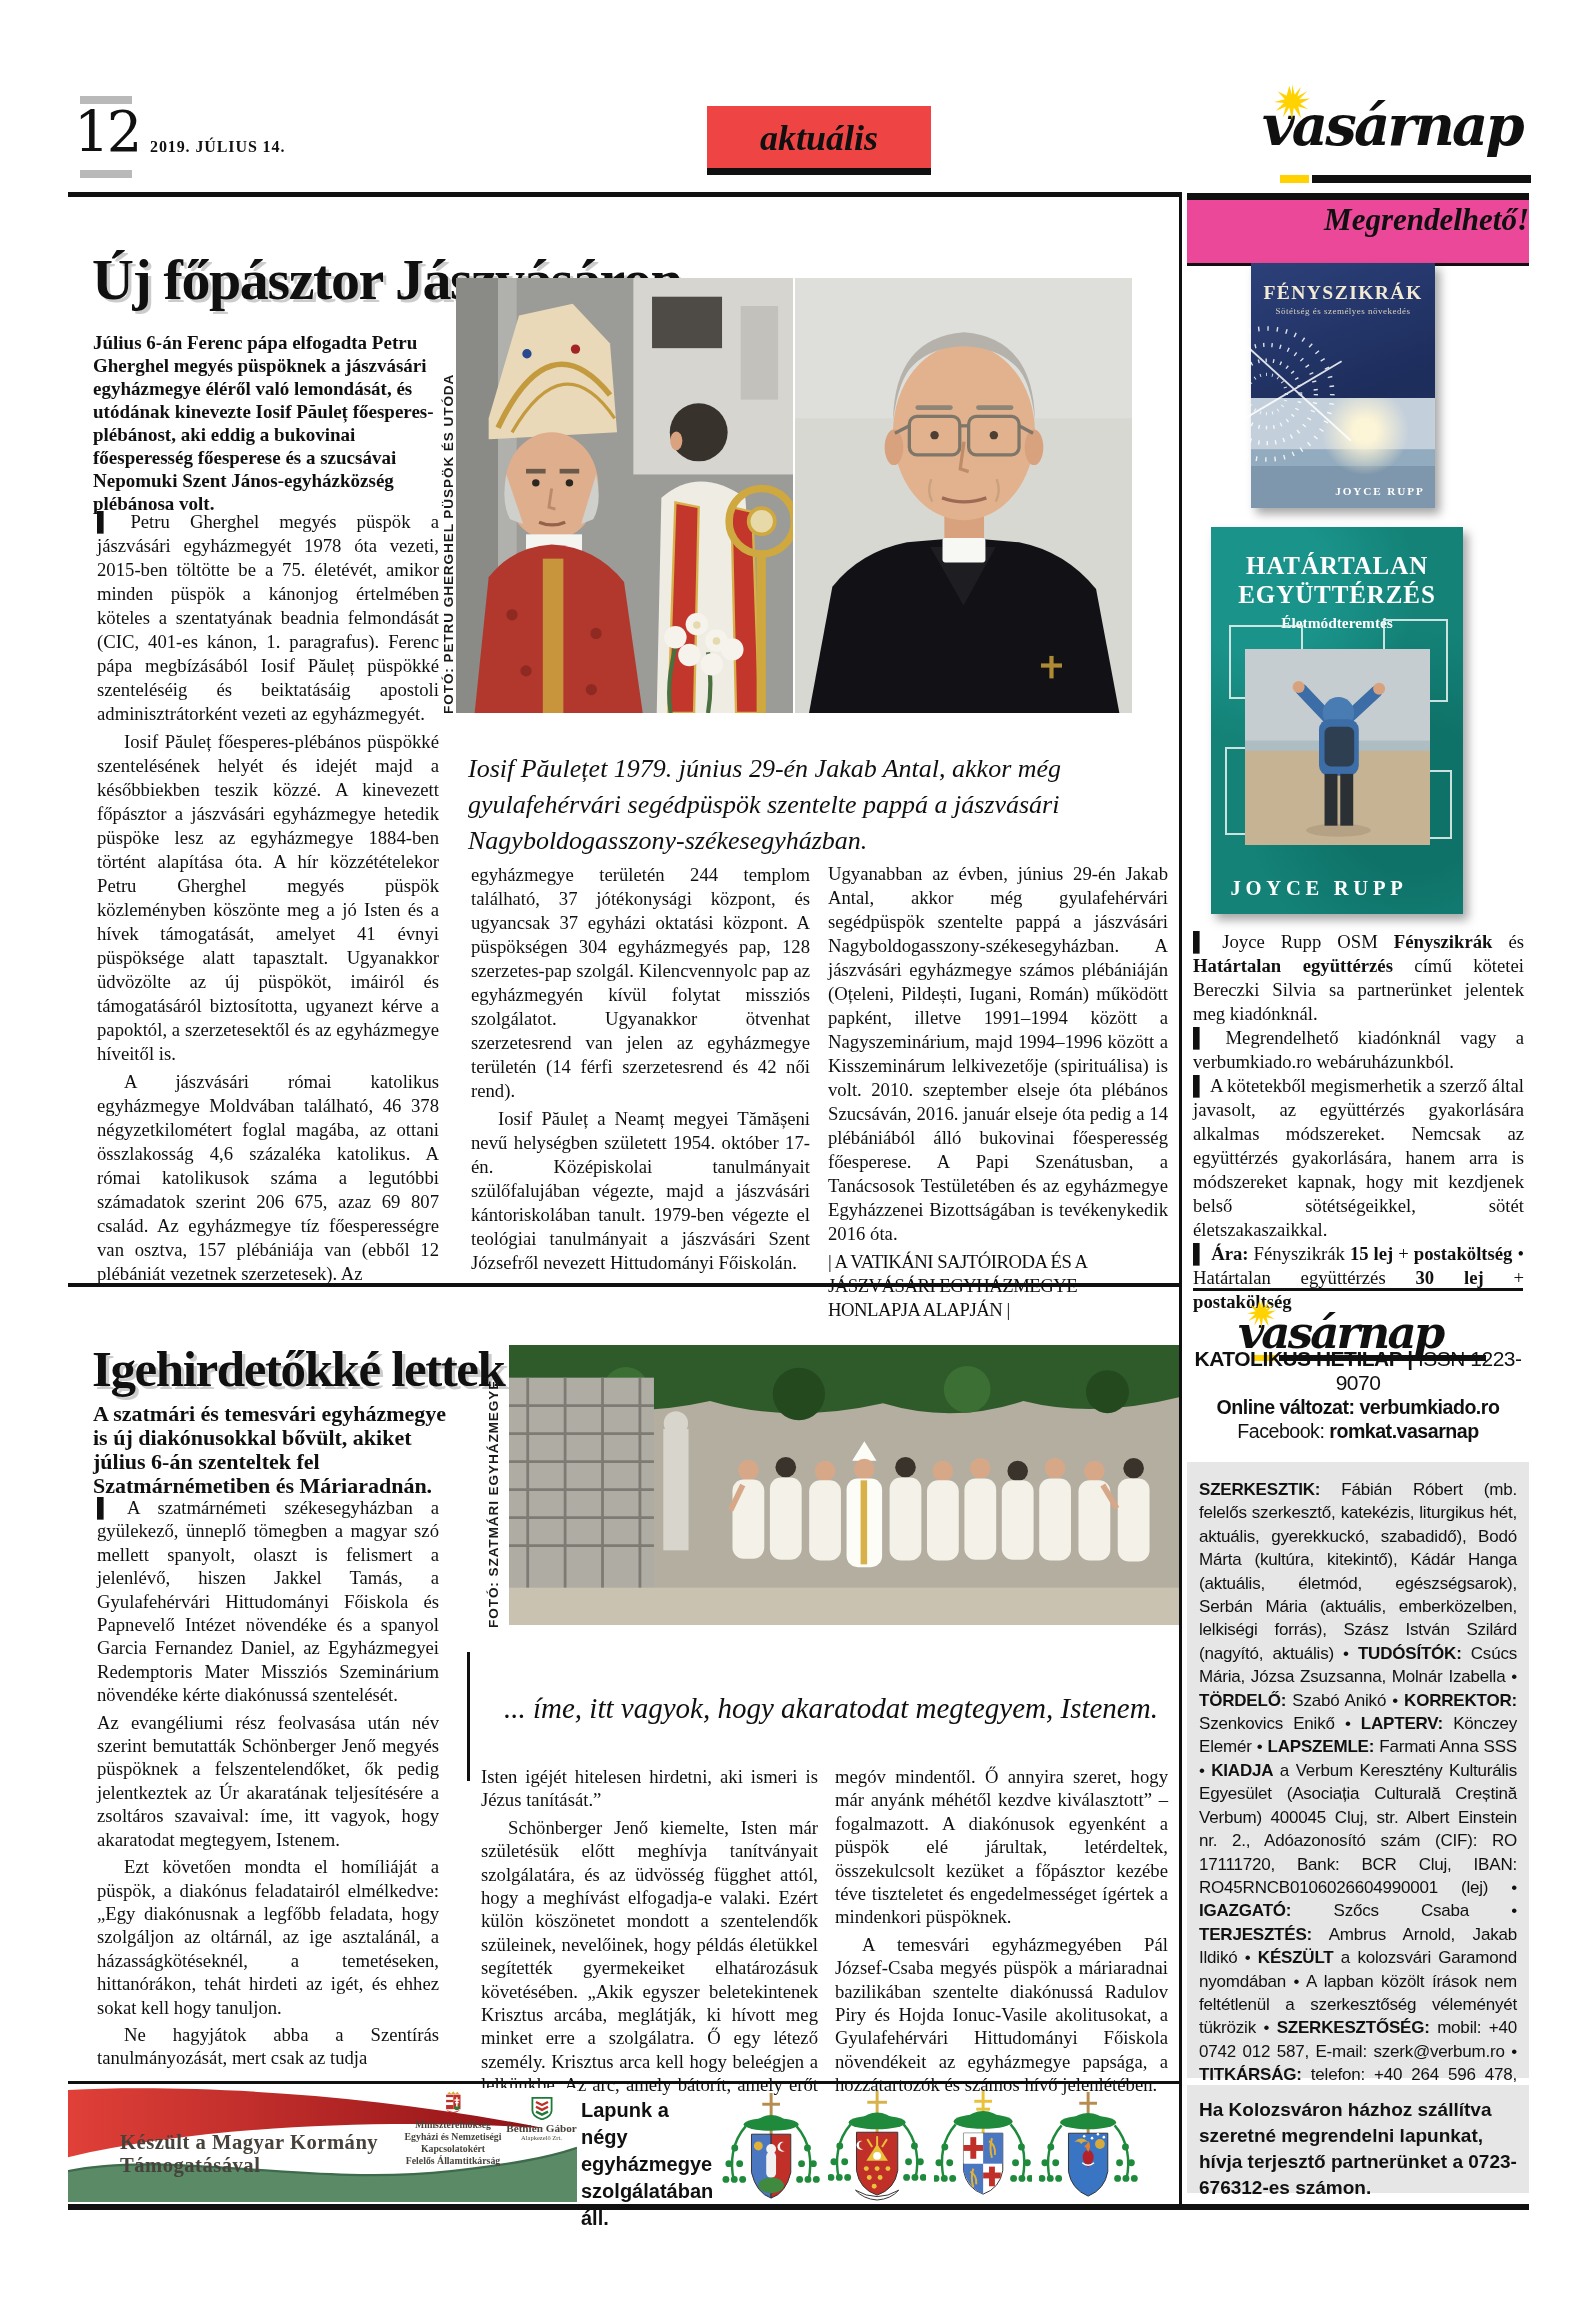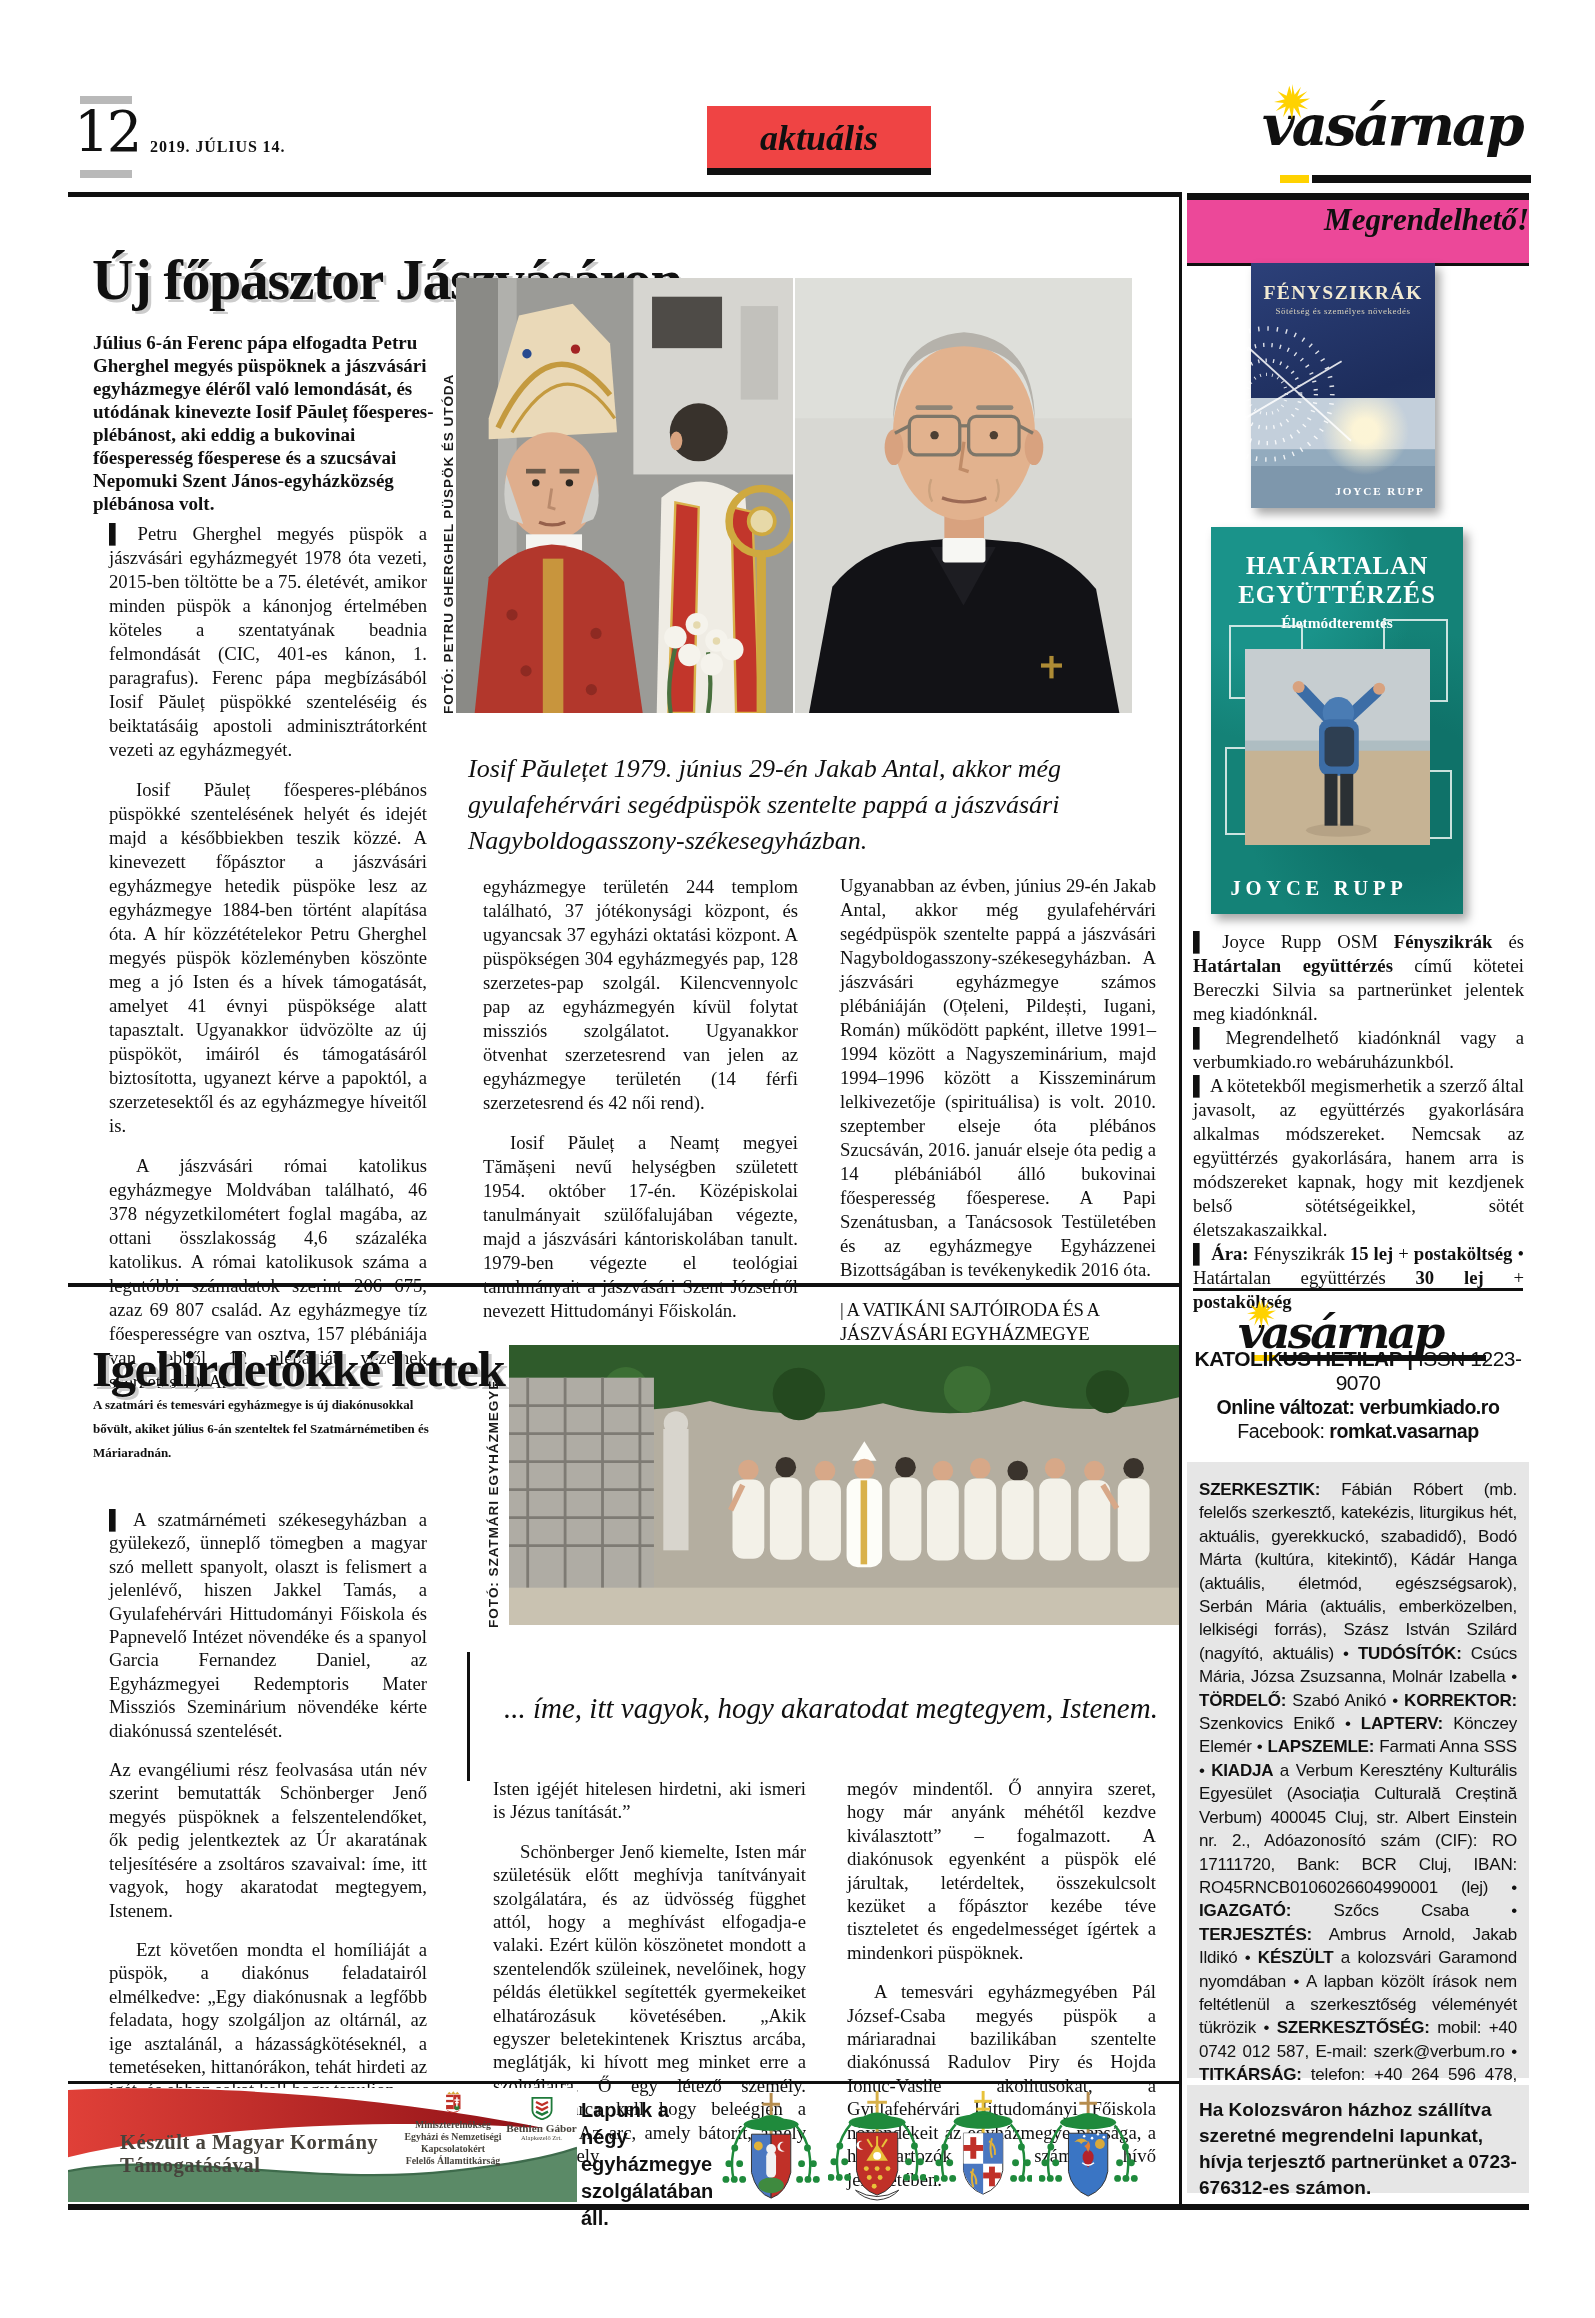--- a/index.html
+++ b/index.html
@@ -29,41 +29,41 @@
   #side-sep{left:1179px;top:192px;width:3.3px;height:2015px}
   #article-divider{left:68px;top:1283px;width:1111px;height:3.7px}
   #footer-divider{left:68px;top:2081px;width:1111px;height:2.8px}
   #sidebar-rule{left:1193px;top:1288px;width:330px;height:2.8px}
   #bottom-rule{left:68px;top:2204px;width:1461px;height:6px}
   
   .headline{position:absolute;font:700 58px/1.05 "Liberation Serif",serif;letter-spacing:-1.4px;
             text-shadow:3.3px 3.3px 0 #cccccc;white-space:nowrap}
   .lead{position:absolute;font:700 19px/23px "Liberation Serif",serif}
   .bodycol{position:absolute}
-  .bodycol p{font:400 18.7px/24px "Liberation Serif",serif;text-align:justify;margin:16px}
+  .bodycol p{font:400 18.7px/24px "Liberation Serif",serif;text-align:justify;margin:4px}
   .bodycol p.ind{text-indent:27px}
   .a2col p{line-height:23.4px}
   .source{font:700 17px/21.5px "Liberation Sans",sans-serif;letter-spacing:-0.5px;margin-top:3.7px;text-align:left !important}
   .vcredit{position:absolute;writing-mode:vertical-rl;transform:rotate(180deg);
            font:700 13.6px "Liberation Sans",sans-serif;letter-spacing:0.9px;color:#1a1a1a;white-space:nowrap}
   .caption{position:absolute;font:italic 400 26px/36px "Liberation Serif",serif}
   .photo{position:absolute;overflow:hidden}
   .photo svg{display:block;width:100%;height:100%}
   #a1-title{left:92px;top:211px}
   #a1-lead{left:93px;top:312px;width:350px}
   #a1-photo-1{left:456px;top:278px;width:337px;height:435px}
   #a1-photo-2{left:795px;top:278px;width:337px;height:435px}
   #a1-credit{left:441px;top:406px;height:308px}
   #a1-caption{left:468px;top:725px;width:703px}
   #a1-col1{left:93px;top:506px;width:350px}
   #a1-col2{left:467px;top:859px;width:347px}
   #a1-col3{left:824px;top:858px;width:348px}
   #a1-col3 p{line-height:24px}
   #a2-title{left:92px;top:1309px;font-size:51px}
-  #a2-lead{left:93px;top:1380px;width:355px;font-size:13px;line-height:24px}
+  #a2-lead{left:93px;top:1380px;width:355px;font-size:22px;line-height:24px}
   #a2-col1{left:93px;top:1492px;width:350px}
   #a2-photo{left:509px;top:1345px;width:670px;height:280px}
   #a2-credit{left:486px;top:1408px;height:220px}
   #a2-quote-rule{left:467px;top:1652px;width:3.3px;height:129px}
   #a2-quote{left:504px;top:1658px;width:673px;font:italic 400 29px/43px "Liberation Serif",serif}
   #a2-col2{left:477px;top:1761px;width:345px}
   #a2-col3{left:831px;top:1761px;width:341px}
   
   #sb-banner{left:1187px;top:193px;width:342px;height:73px;background:#ec4899;
              border-top:7.5px solid #101010;border-bottom:3.3px solid #101010;box-sizing:border-box;text-align:right}

